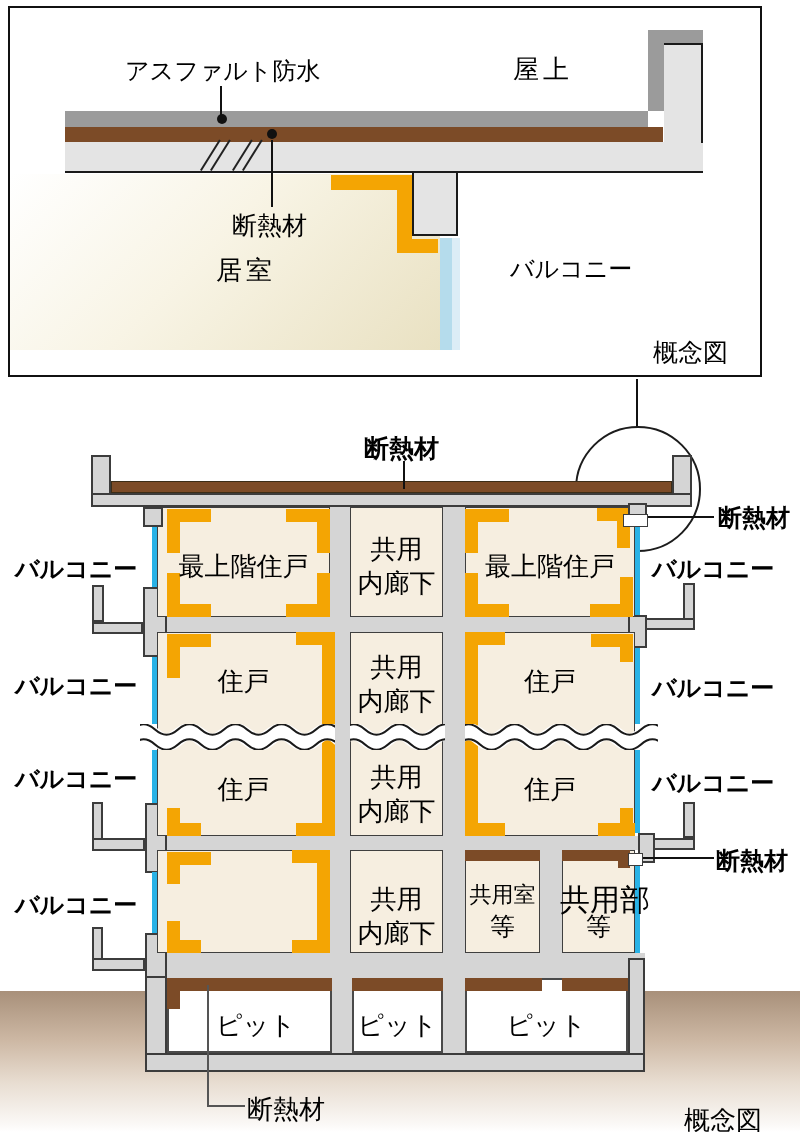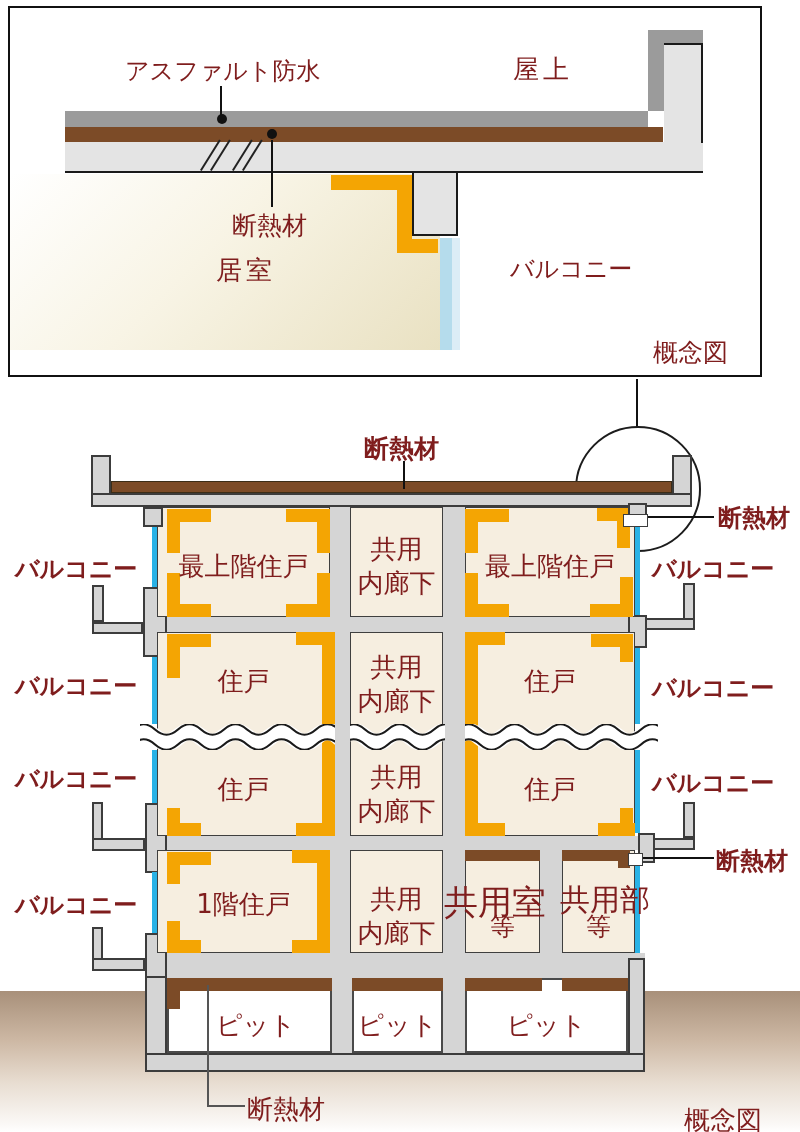--- a/index.html
+++ b/index.html
@@ -1,17 +1,17 @@
 <!DOCTYPE html>
 <html><head>
 <meta charset="utf-8">
 <style>
   html,body{margin:0;padding:0;background:#fff;}
   .stage{position:relative;width:800px;height:1132px;background:#fff;overflow:hidden;
-         font-family:"DejaVu Sans",sans-serif;color:#7f1d1d;}
+         font-family:"DejaVu Sans",sans-serif;color:#000000;}
   .abs{position:absolute;box-sizing:border-box;}
   .blk{position:absolute;box-sizing:border-box;background:#d5d5d5;border:2px solid #3c3c3c;}
   .gry{position:absolute;box-sizing:border-box;background:#d5d5d5;}
   .room{position:absolute;box-sizing:border-box;background:#f6eee0;border:1.5px solid #3f3f3f;}
   .pit{position:absolute;box-sizing:border-box;background:#fff;border:2px solid #4a4a4a;}
   .or{position:absolute;background:#f4a503;}
   .br{position:absolute;background:#7c4b27;}
   .bl{position:absolute;background:#29b2e6;}
   .lbl{position:absolute;white-space:nowrap;}
   .c{text-align:center;}
@@ -235,24 +235,23 @@
   <div class="lbl c" style="left:350px;top:532px;width:93px;font-size:26px;">共用</div>
   <div class="lbl c" style="left:350px;top:566px;width:93px;font-size:26px;">内廊下</div>
   <div class="lbl c" style="left:157px;top:664px;width:173px;font-size:26px;">住戸</div>
   <div class="lbl c" style="left:465px;top:664px;width:170px;font-size:26px;">住戸</div>
   <div class="lbl c" style="left:350px;top:650px;width:93px;font-size:26px;">共用</div>
   <div class="lbl c" style="left:350px;top:684px;width:93px;font-size:26px;">内廊下</div>
   <div class="lbl c" style="left:157px;top:772px;width:173px;font-size:26px;">住戸</div>
   <div class="lbl c" style="left:465px;top:772px;width:170px;font-size:26px;">住戸</div>
   <div class="lbl c" style="left:350px;top:760px;width:93px;font-size:26px;">共用</div>
   <div class="lbl c" style="left:350px;top:794px;width:93px;font-size:26px;">内廊下</div>
-  <div class="lbl c" style="left:157px;top:887px;width:173px;font-size:26px;">1階住戸</div>
   <div class="lbl c" style="left:350px;top:882px;width:93px;font-size:26px;">共用</div>
   <div class="lbl c" style="left:350px;top:916px;width:93px;font-size:26px;">内廊下</div>
-  <div class="lbl c" style="left:444px;top:880px;width:77px;font-size:34px;">共用室</div>
+  <div class="lbl c" style="left:464px;top:880px;width:77px;font-size:22px;">共用室</div>
   <div class="lbl c" style="left:464px;top:910px;width:77px;font-size:25px;">等</div>
   <div class="lbl c" style="left:560px;top:880px;width:77px;font-size:30px;">共用部</div>
   <div class="lbl c" style="left:560px;top:910px;width:77px;font-size:25px;">等</div>
   <div class="lbl c" style="left:180px;top:1008px;width:152px;font-size:26px;">ピット</div>
   <div class="lbl c" style="left:352px;top:1008px;width:91px;font-size:26px;">ピット</div>
   <div class="lbl c" style="left:465px;top:1008px;width:163px;font-size:26px;">ピット</div>
 
 </div>
 
 </body></html>

